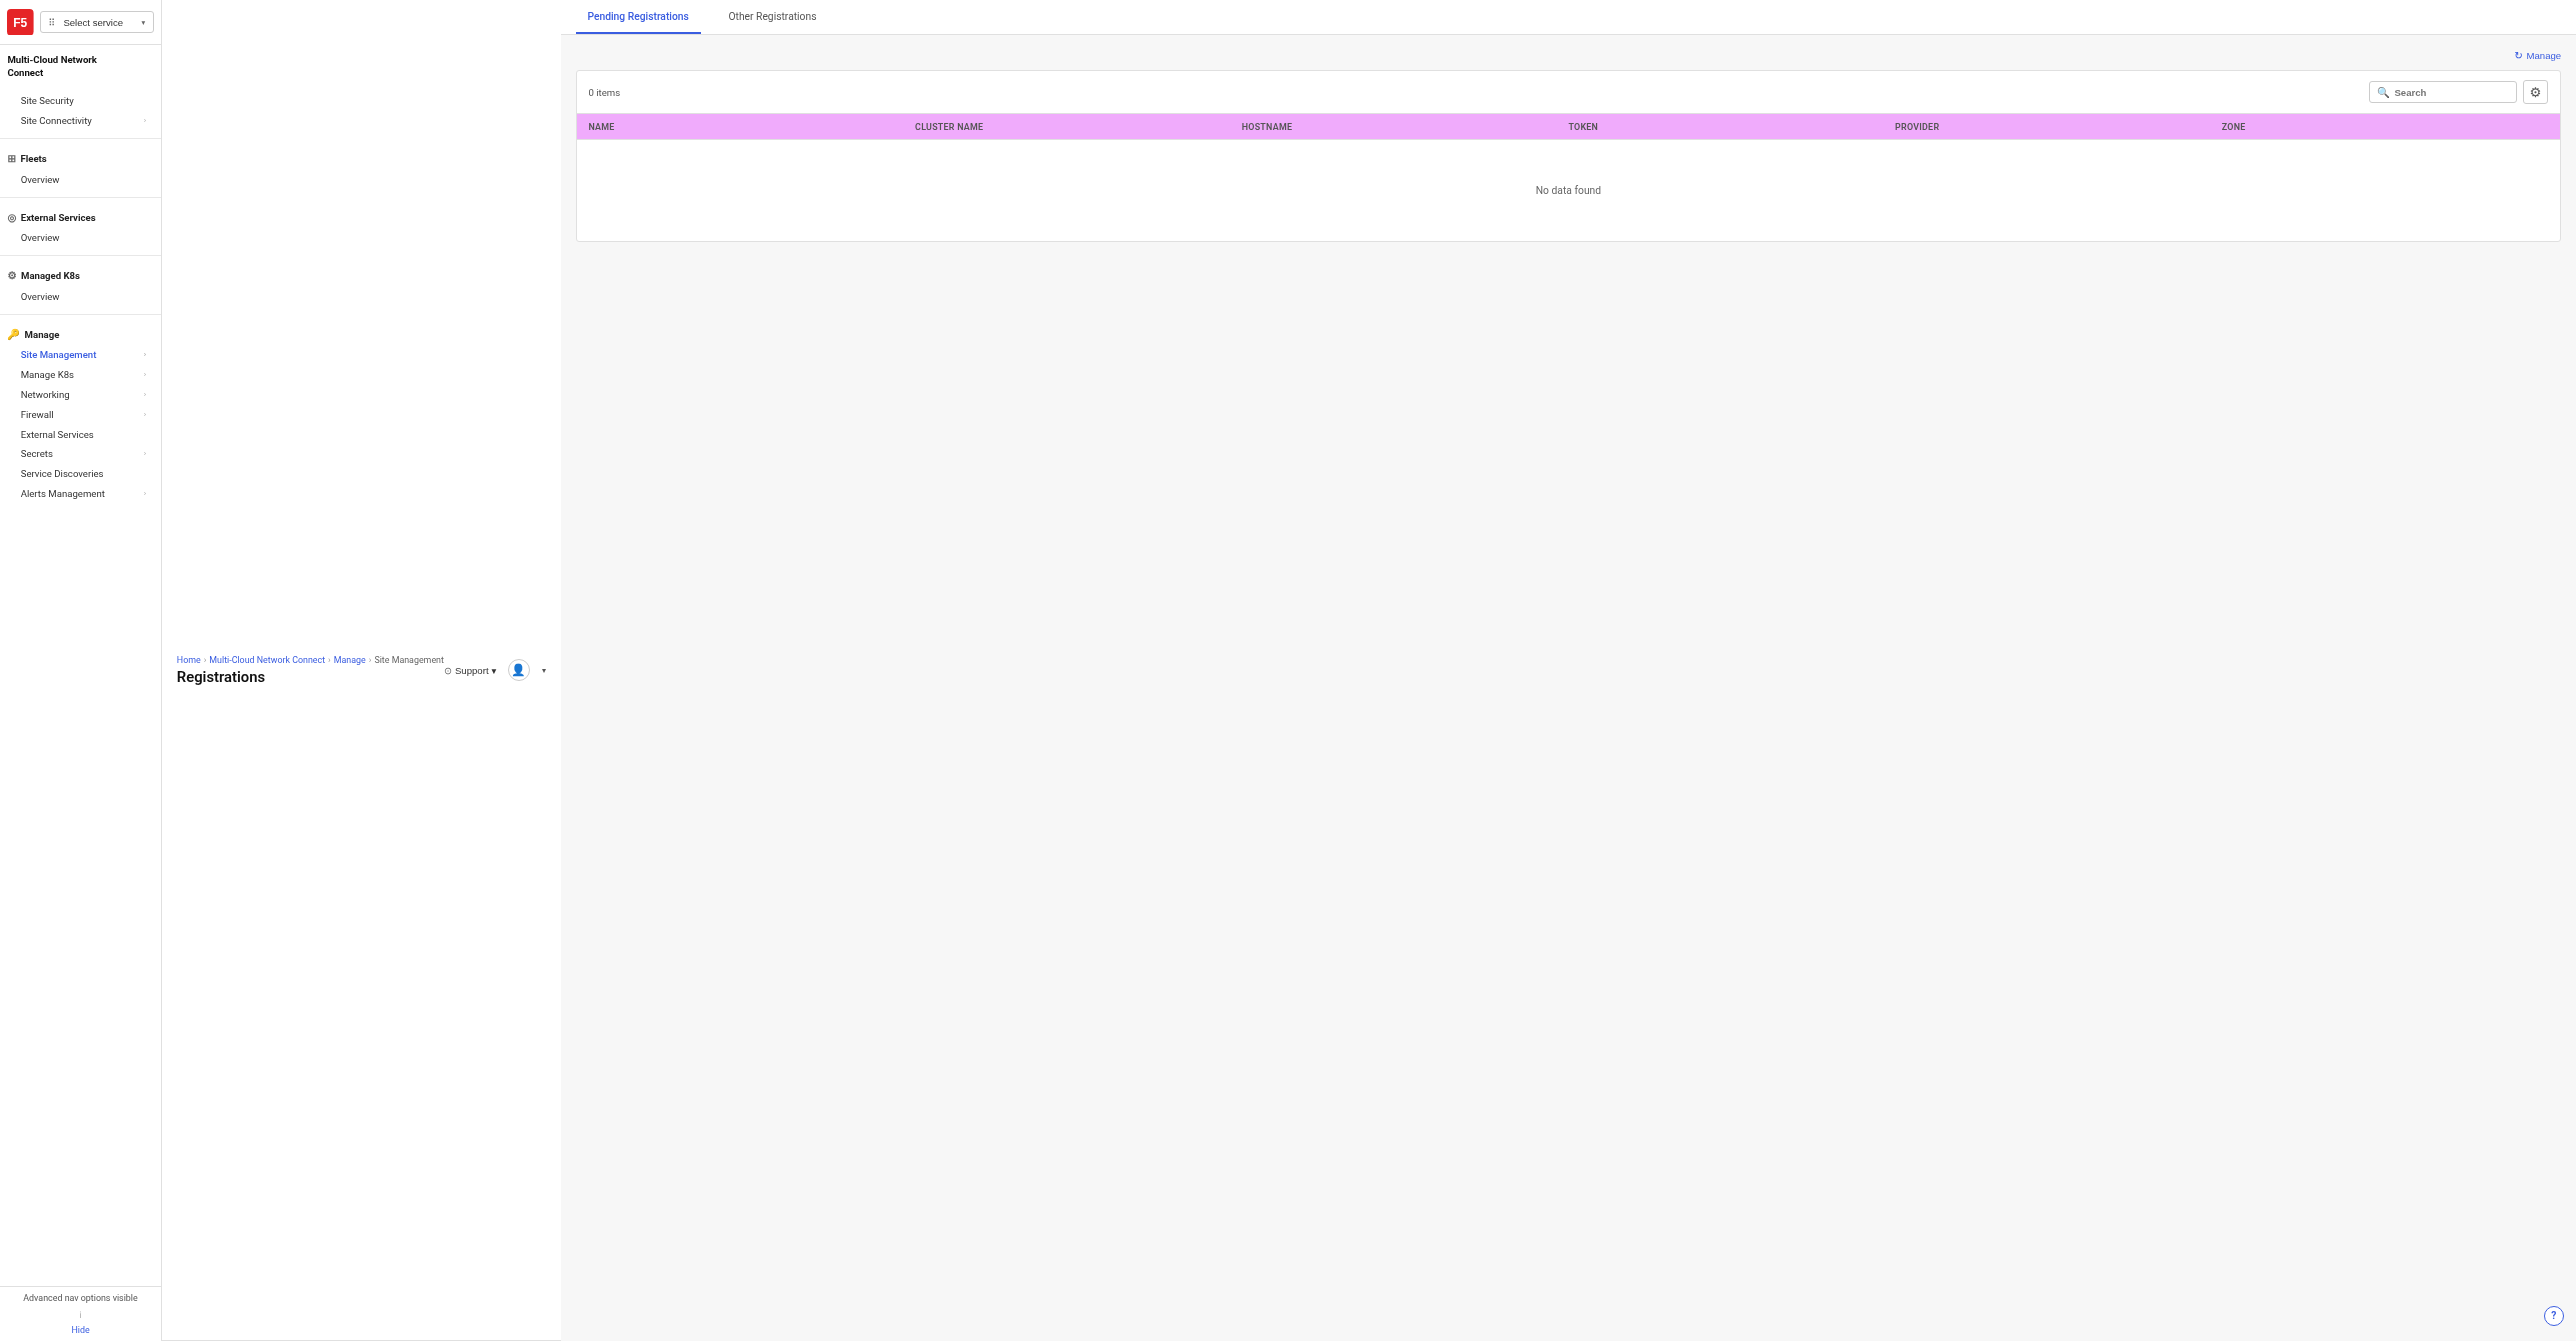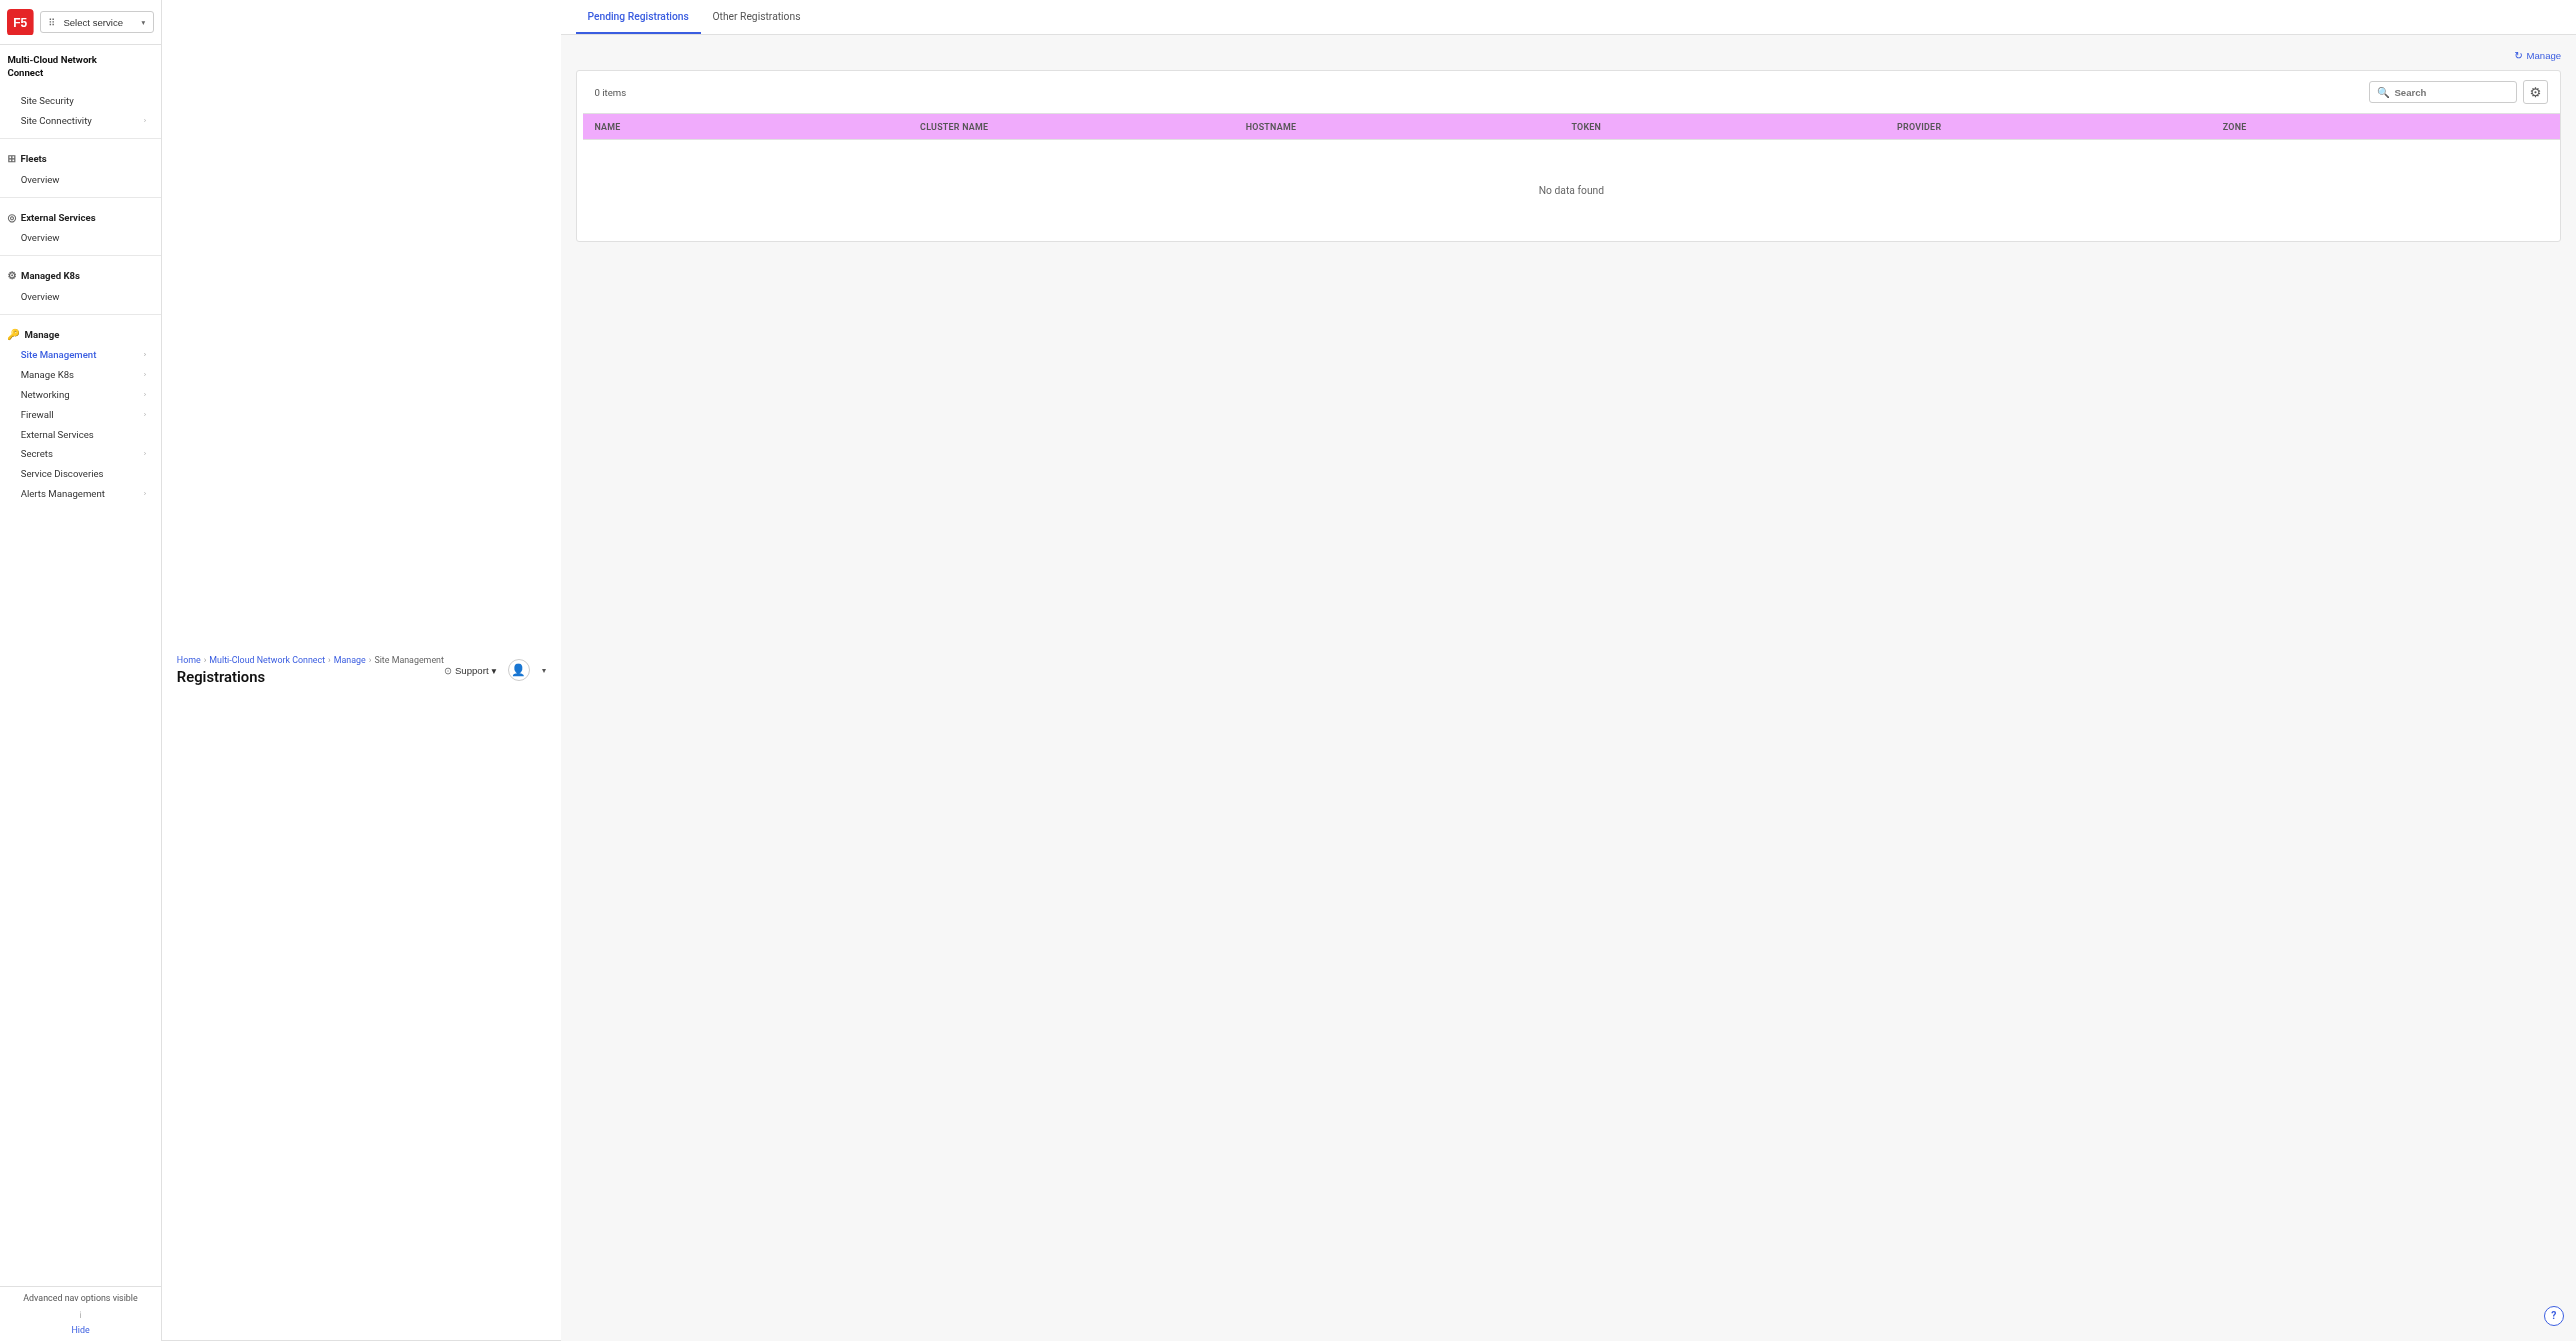--- a/index.html
+++ b/index.html
@@ -201,21 +201,21 @@
       overflow-y: auto;
       padding: 0;
     }
 
     .tabs-bar {
       background: #fff;
       padding: 0 14.8px;
       border-bottom: 0.7px solid #e0e0e0;
       display: flex;
       align-items: flex-start;
-      gap: 0;
+      gap: 16px;
     }
 
     .tab-item {
       padding: 10.3px 11.8px 8.9px 11.8px;
       font-size: 10.3px;
       cursor: pointer;
       color: #555;
       border-bottom: 2.2px solid transparent;
       margin-bottom: -0.7px;
     }
@@ -246,21 +246,20 @@
       cursor: pointer;
       border: none;
       background: none;
     }
 
     .data-panel {
       background: #fff;
       border: 0.7px solid #e0e0e0;
       border-radius: 3px;
       overflow: hidden;
-      padding-left: 6px;
     }
 
     .data-panel-header {
       padding: 8.9px 11.8px;
       border-bottom: 0.7px solid #e0e0e0;
       display: flex;
       align-items: center;
       justify-content: space-between;
     }
 

